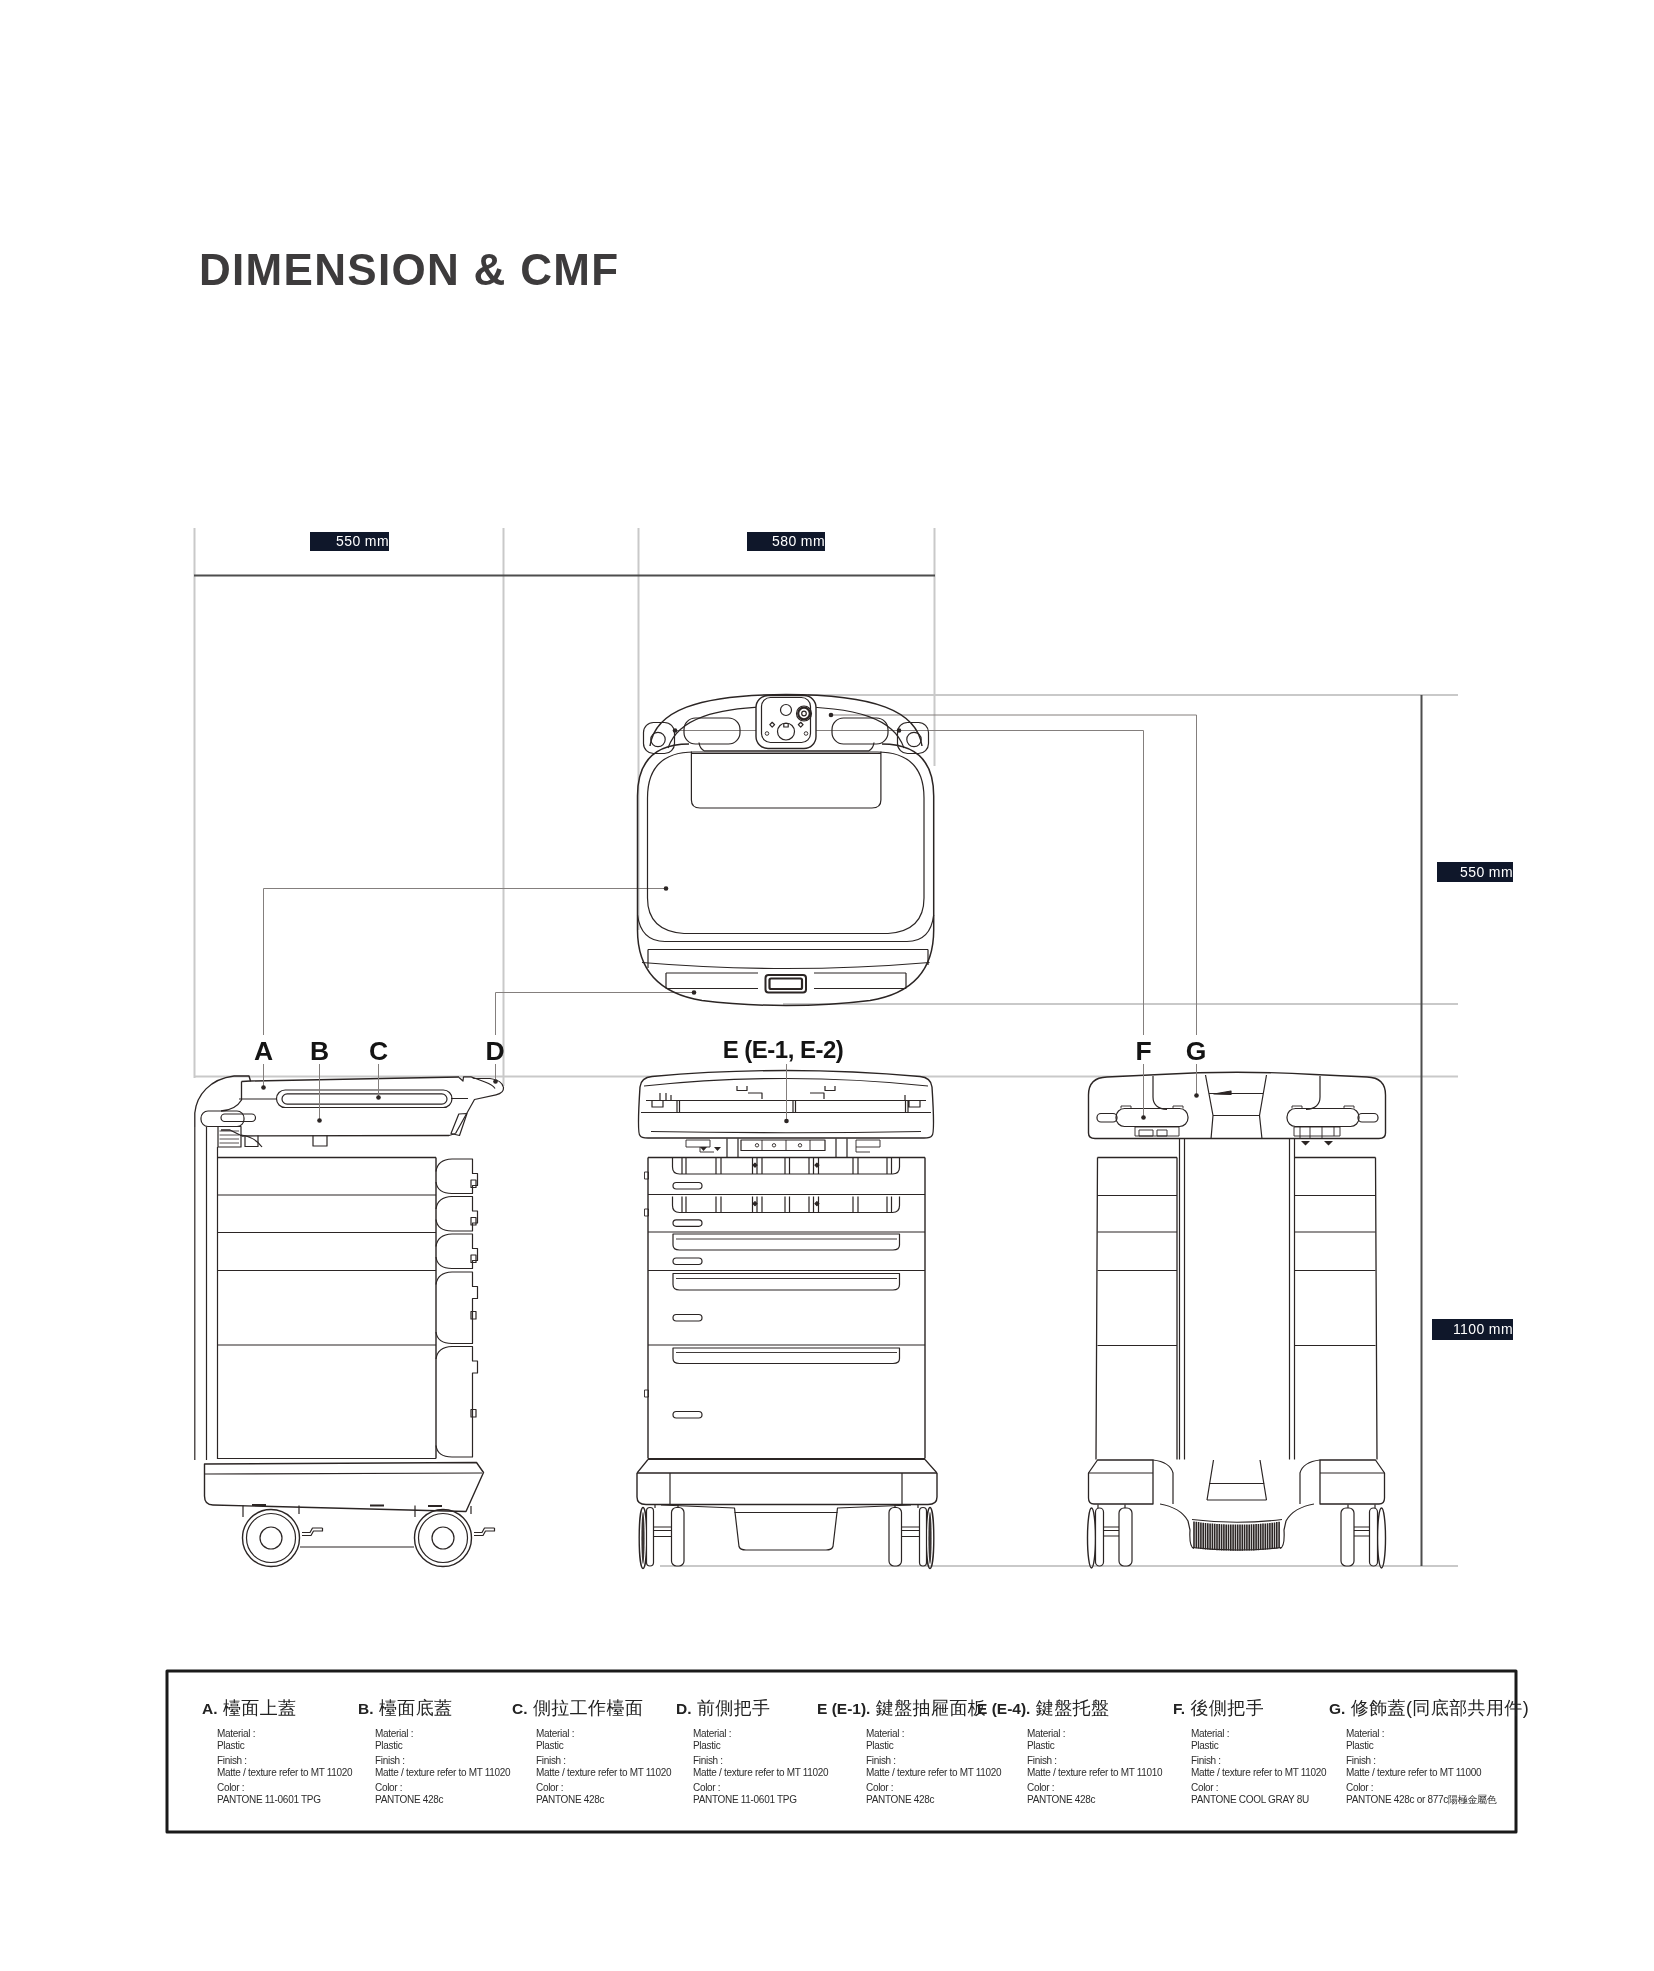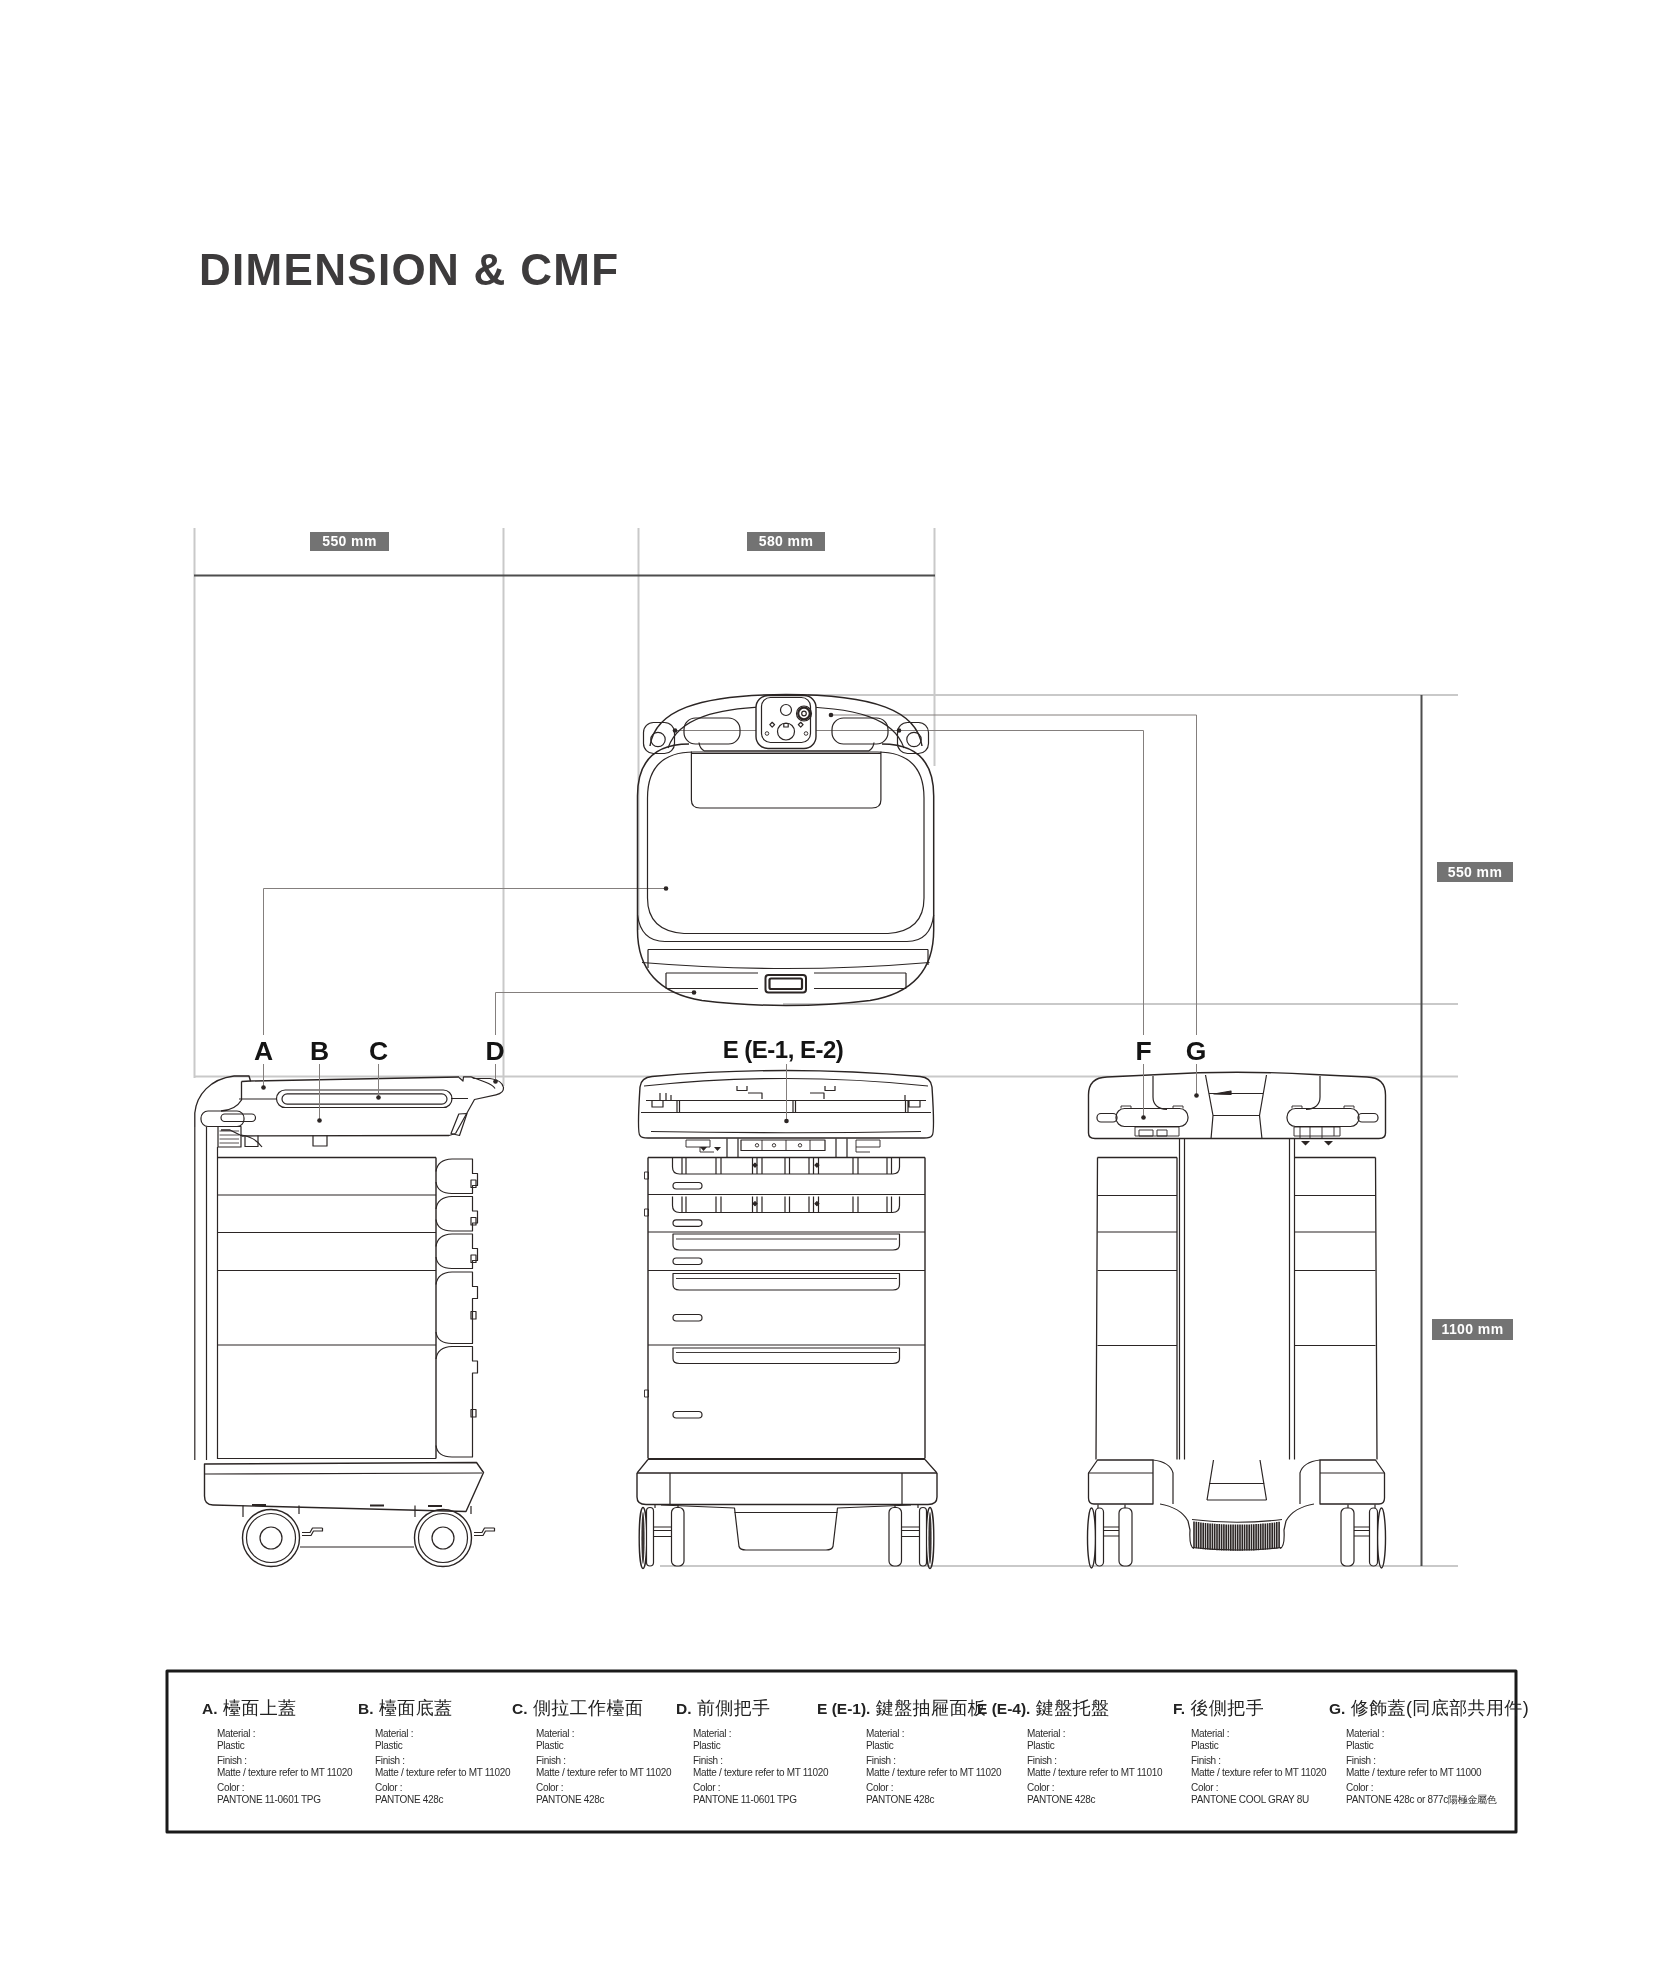--- a/index.html
+++ b/index.html
@@ -1,18 +1,18 @@
 <!DOCTYPE html>
 <html><head>
 <meta charset="utf-8">
 <style>
 html,body{margin:0;padding:0;background:#fff}
 #page{position:relative;width:1654px;height:1971px;background:#fff;overflow:hidden;font-family:"Liberation Sans",sans-serif}
 .abs{position:absolute}
-.dim{position:absolute;background:#737373;color:#fff;font-weight:bold;font-size:14px;text-align:center;line-height:19px;letter-spacing:.4px}
+.dim{position:absolute;background:#0f172a;color:#fff;font-weight:normal;font-size:14px;text-align:right;line-height:19px;letter-spacing:.4px}
 .cell{position:absolute;color:#2d2d2d;font-size:10px;font-weight:normal;line-height:11.9px;letter-spacing:-0.3px;white-space:nowrap}
 .cell .gap{height:3.2px}
 .chead{position:absolute;color:#222;font-size:18px;white-space:nowrap;letter-spacing:.4px}
 .chead b{font-size:15.5px;letter-spacing:0}
 </style>
 </head>
 <body>
 <div id="page">
 
 <div class="abs" style="left:199px;top:245px;font-size:44px;color:#3d3b3c;letter-spacing:1.3px;font-weight:700">DIMENSION &amp; CMF</div>

